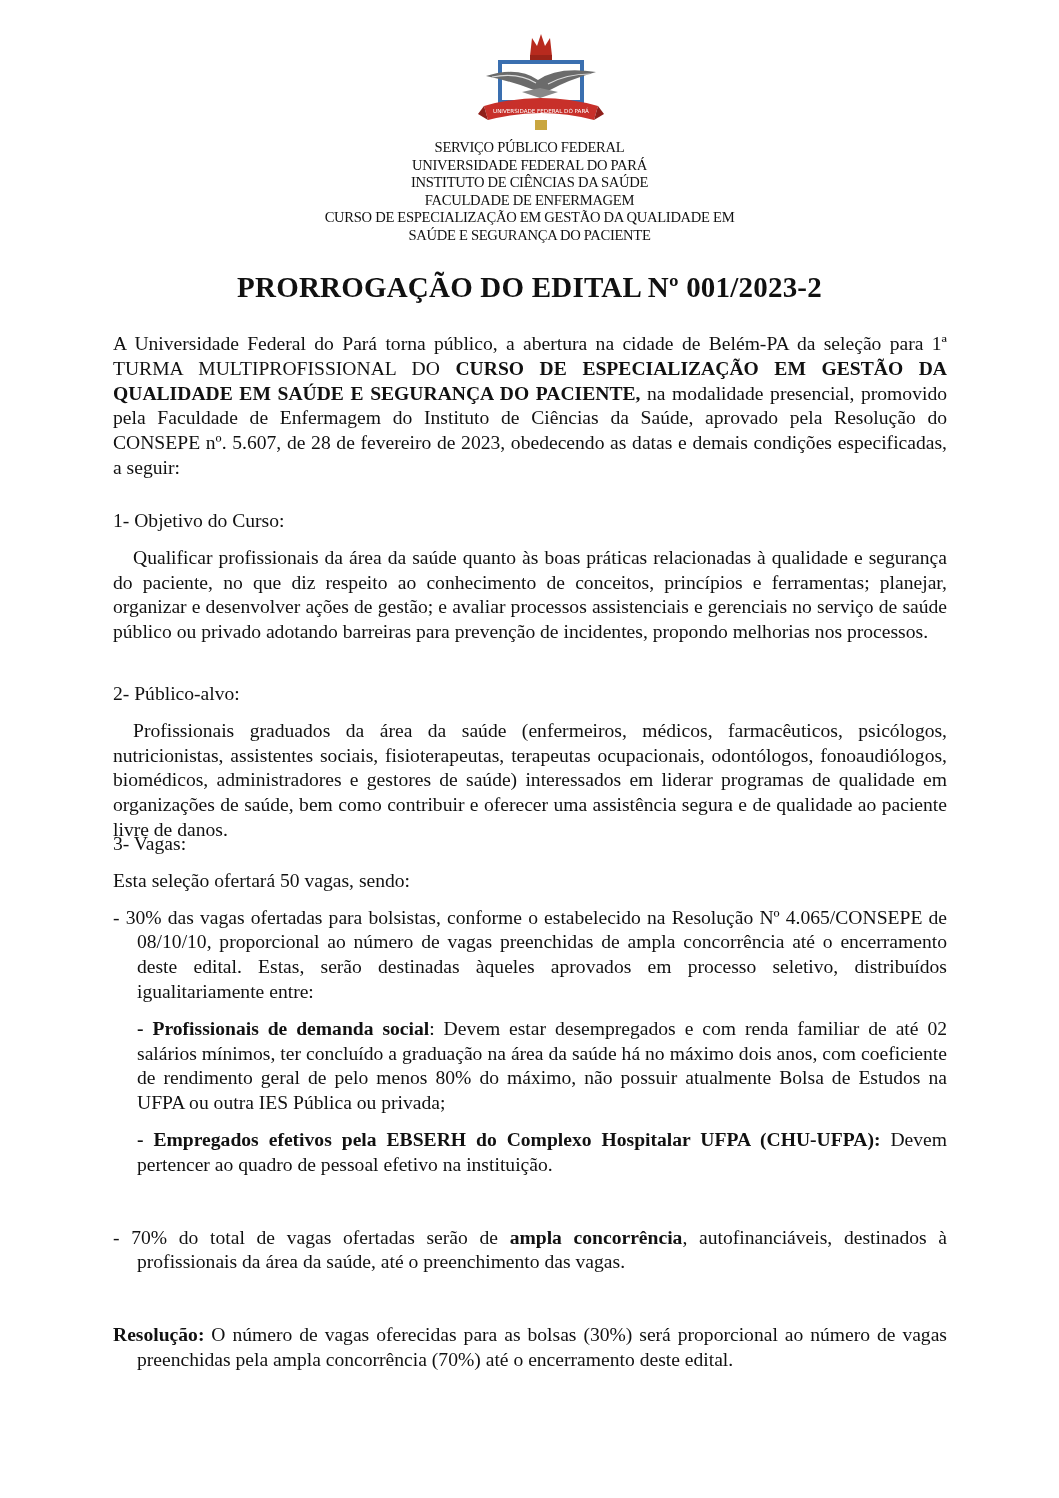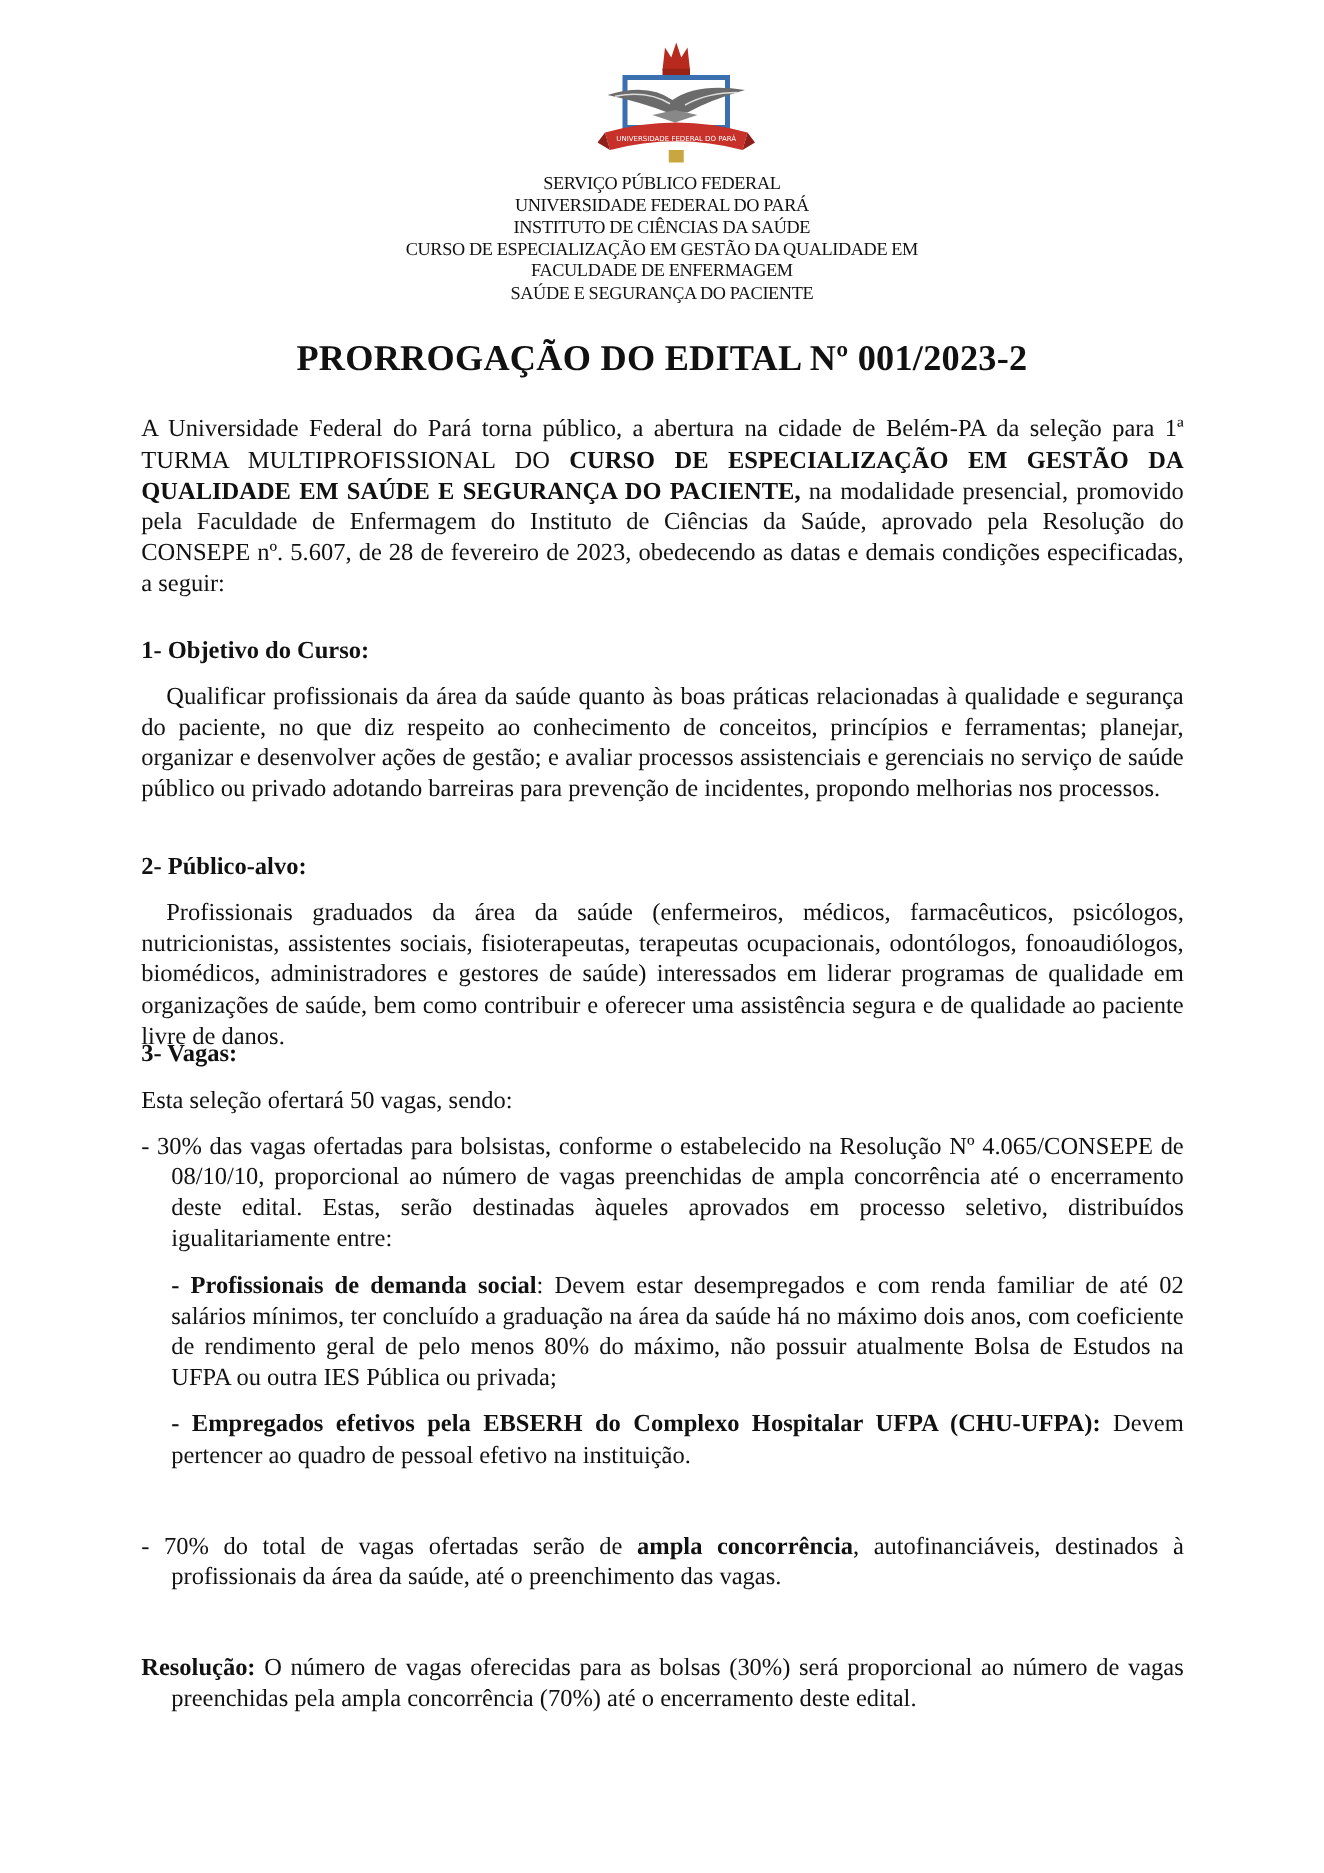--- a/index.html
+++ b/index.html
@@ -19,21 +19,21 @@
       position: absolute; left: 0; top: 272px; width: 1059px; text-align: center;
       font-weight: bold; font-size: 29px; line-height: 30px; letter-spacing: 0.2px;
     }
     .body-text {
       position: absolute; left: 101px; width: 858px;
       font-size: 19.6px; line-height: 24.8px; text-align: justify;
     }
     .body-text p { margin: 12px; }
     .lastline { text-align-last: left; }
     b { font-weight: bold; }
-    .heading { font-weight: bold; margin: 0; }
+    .heading { font-weight: normal; margin: 0; }
     .indent1 { text-indent: 20px; }
     .hang { padding-left: 24px; text-indent: -24px; }
     .sub { padding-left: 24px; }
   </style>
 </head>
 <body>
 
 <div class="page">
 
   <div class="logo">
@@ -55,22 +55,22 @@
       <text x="63" y="85" text-anchor="middle" font-size="5.6" fill="#ffffff" font-family="DejaVu Sans, sans-serif">UNIVERSIDADE FEDERAL DO PARÁ</text>
 
       <rect x="57" y="92" width="12" height="10" fill="#c9a640"></rect>
     </svg>
   </div>
 
   <div class="header">
     <div>SERVIÇO PÚBLICO FEDERAL</div>
     <div>UNIVERSIDADE FEDERAL DO PARÁ</div>
     <div>INSTITUTO DE CIÊNCIAS DA SAÚDE</div>
+    <div>FACULDADE DE ENFERMAGEM</div>
     <div>CURSO DE ESPECIALIZAÇÃO EM GESTÃO DA QUALIDADE EM</div>
-    <div>FACULDADE DE ENFERMAGEM</div>
     <div>SAÚDE E SEGURANÇA DO PACIENTE</div>
   </div>
 
   <div class="title">PRORROGAÇÃO DO EDITAL Nº 001/2023-2</div>
 
   <div class="body-text" style="top:320px;">
     <p class="lastline">
       <span>A Universidade Federal do Pará torna público, a abertura na cidade de Belém-PA da seleção para 1ª TURMA MULTIPROFISSIONAL DO </span><b>CURSO DE ESPECIALIZAÇÃO EM GESTÃO DA QUALIDADE EM SAÚDE E SEGURANÇA DO PACIENTE,</b><span> na modalidade presencial, promovido pela Faculdade de Enfermagem do Instituto de Ciências da Saúde, aprovado pela Resolução do CONSEPE nº. 5.607, de 28 de fevereiro de 2023, obedecendo as datas e demais condições especificadas, a seguir:</span>
     </p>
   </div>

